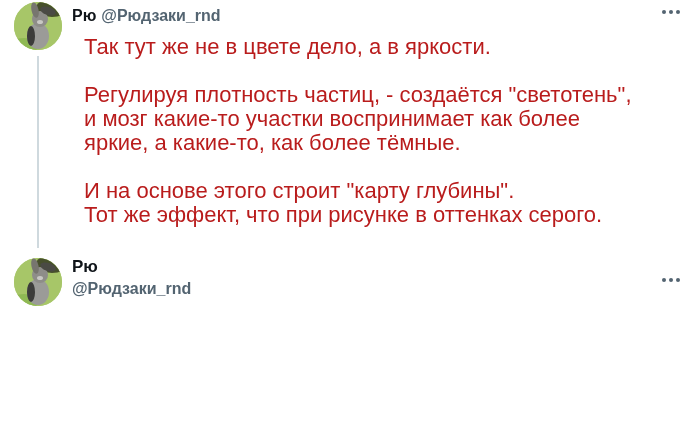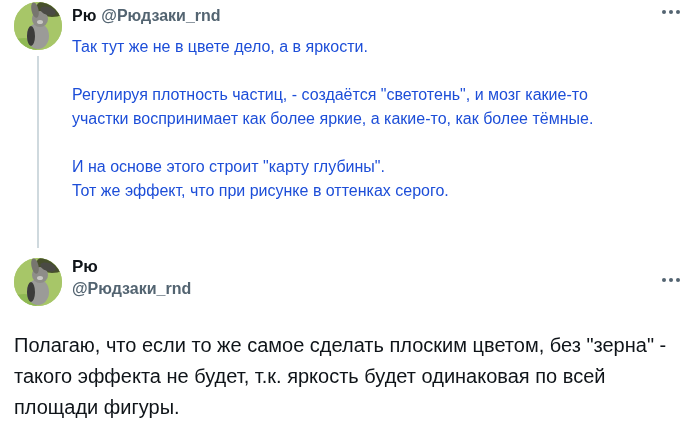--- a/index.html
+++ b/index.html
@@ -28,24 +28,25 @@
     left: 37px; top: 56px;
     width: 2px; height: 192px;
     background: #cfd9de;
   }
   .t1-content { position: absolute; left: 72px; top: 6px; right: 52px; }
   .t1-header { display: flex; align-items: baseline; gap: 5px; font-size: 16px; line-height: 20px; }
   .name { font-weight: 700; color: #0f1419; }
   .handle { font-weight: 700; color: #536471; }
   .t1-body {
     margin-top: 9px;
-    font-size: 16px;
+    font-size: 22px;
     line-height: 24px;
-    color: #1d4ed8;
+    color: #b91c1c;
     white-space: pre-wrap;
+    margin-left: 12px;
   }
 
   .more-btn {
     position: absolute;
     border: none; background: transparent;
     display: flex; gap: 3px; align-items: center;
     cursor: pointer; padding: 4px;
   }
   .more-btn .dot { width: 4px; height: 4px; border-radius: 50%; background: #536471; display: block; }
   .more1 { right: 16px; top: 6px; }
@@ -126,16 +127,15 @@
       <span class="name">Рю</span>
       <span class="handle">@Рюдзаки_rnd</span>
     </div>
 
     <button class="more-btn more2" aria-label="More">
       <span class="dot"></span>
       <span class="dot"></span>
       <span class="dot"></span>
     </button>
 
-    <div class="t2-body">Полагаю, что если то же самое сделать плоским цветом, без "зерна" - такого эффекта не будет, т.к. яркость будет одинаковая по всей площади фигуры.</div>
   </article>
 
 </div>
 
 </body></html>

